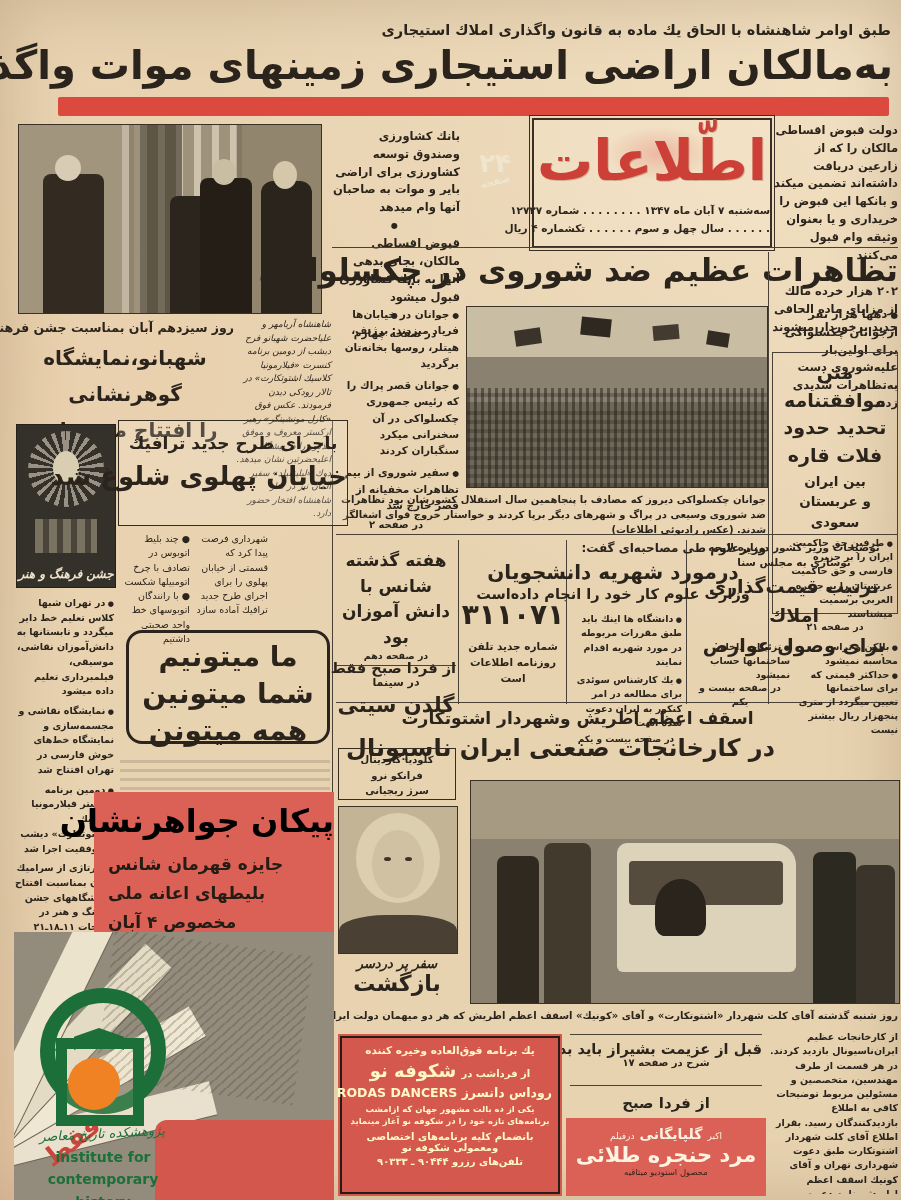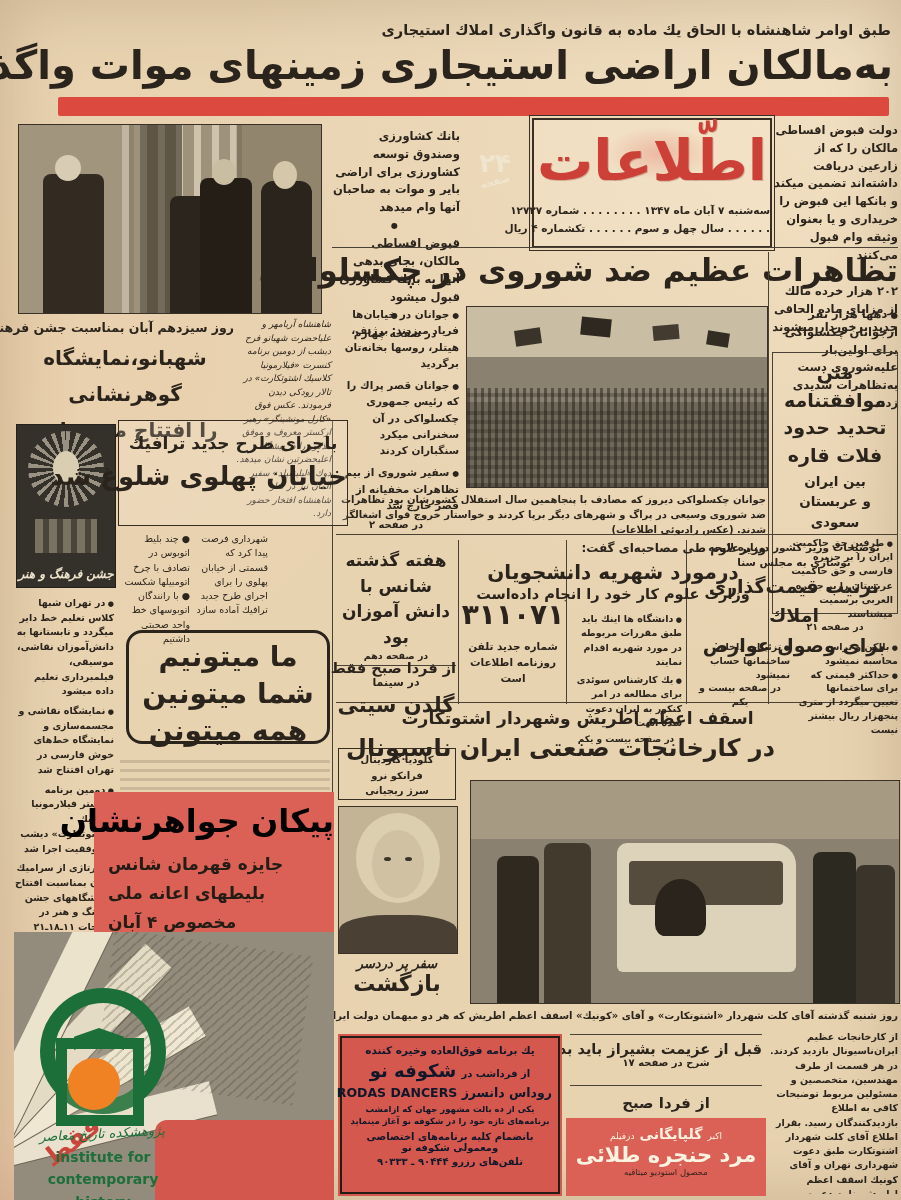--- a/index.html
+++ b/index.html
@@ -246,21 +246,21 @@
   <div class="abs redbg ctr" style="left:566px;top:1118px;width:200px;height:78px;color:#fdf3e1;">
     <div style="margin-top:6px;">
       <span style="font-size:9px;">اكبر</span>
       <span class="x" style="font-size:14px;">گلپايگانی</span>
       <span style="font-size:9px;">درفيلم</span>
     </div>
     <div class="x nowrap" style="font-size:21px;">مرد حنجره طلائی</div>
     <div style="font-size:8.5px;color:#3a231c;">محصول استوديو ميثاقيه</div>
   </div>
 
-  <div class="abs ctr" style="left:340px;top:1036px;width:220px;height:158px;background:#d4584e;border:2px solid #241d15;box-shadow:0 0 0 2px #d4584e;color:#0f172a;padding:6px 6px;box-sizing:border-box;">
+  <div class="abs ctr" style="left:340px;top:1036px;width:220px;height:158px;background:#d4584e;border:2px solid #241d15;box-shadow:0 0 0 2px #d4584e;color:#fef9c3;padding:6px 6px;box-sizing:border-box;">
     <div class="b nowrap" style="font-size:10.5px;">يك برنامه فوق‌العاده وخيره كننده</div>
     <div style="margin-top:4px;">
       <span class="b" style="font-size:10px;margin-top:32px;">از فرداشب در</span>
       <span class="x" style="font-size:18px;">شكوفه نو</span>
     </div>
     <div class="x nowrap" style="font-size:12.5px;margin-top:4px;">روداس دانسرز RODAS DANCERS</div>
     <div class="b" style="font-size:8.5px;line-height:1.45;margin-top:3px;">يكی از ده بالت مشهور جهان كه ازامشب برنامه‌های تازه خود را در شكوفه نو آغاز مينمايد</div>
     <div class="x" style="font-size:10px;margin-top:3px;">بانضمام كليه برنامه‌های اختصاصی ومعمولی شكوفه نو</div>
     <div class="b nowrap" style="font-size:10px;margin-top:3px;">تلفن‌های رزرو ۹۰۴۴۴ ـ ۹۰۳۳۳</div>
   </div>

